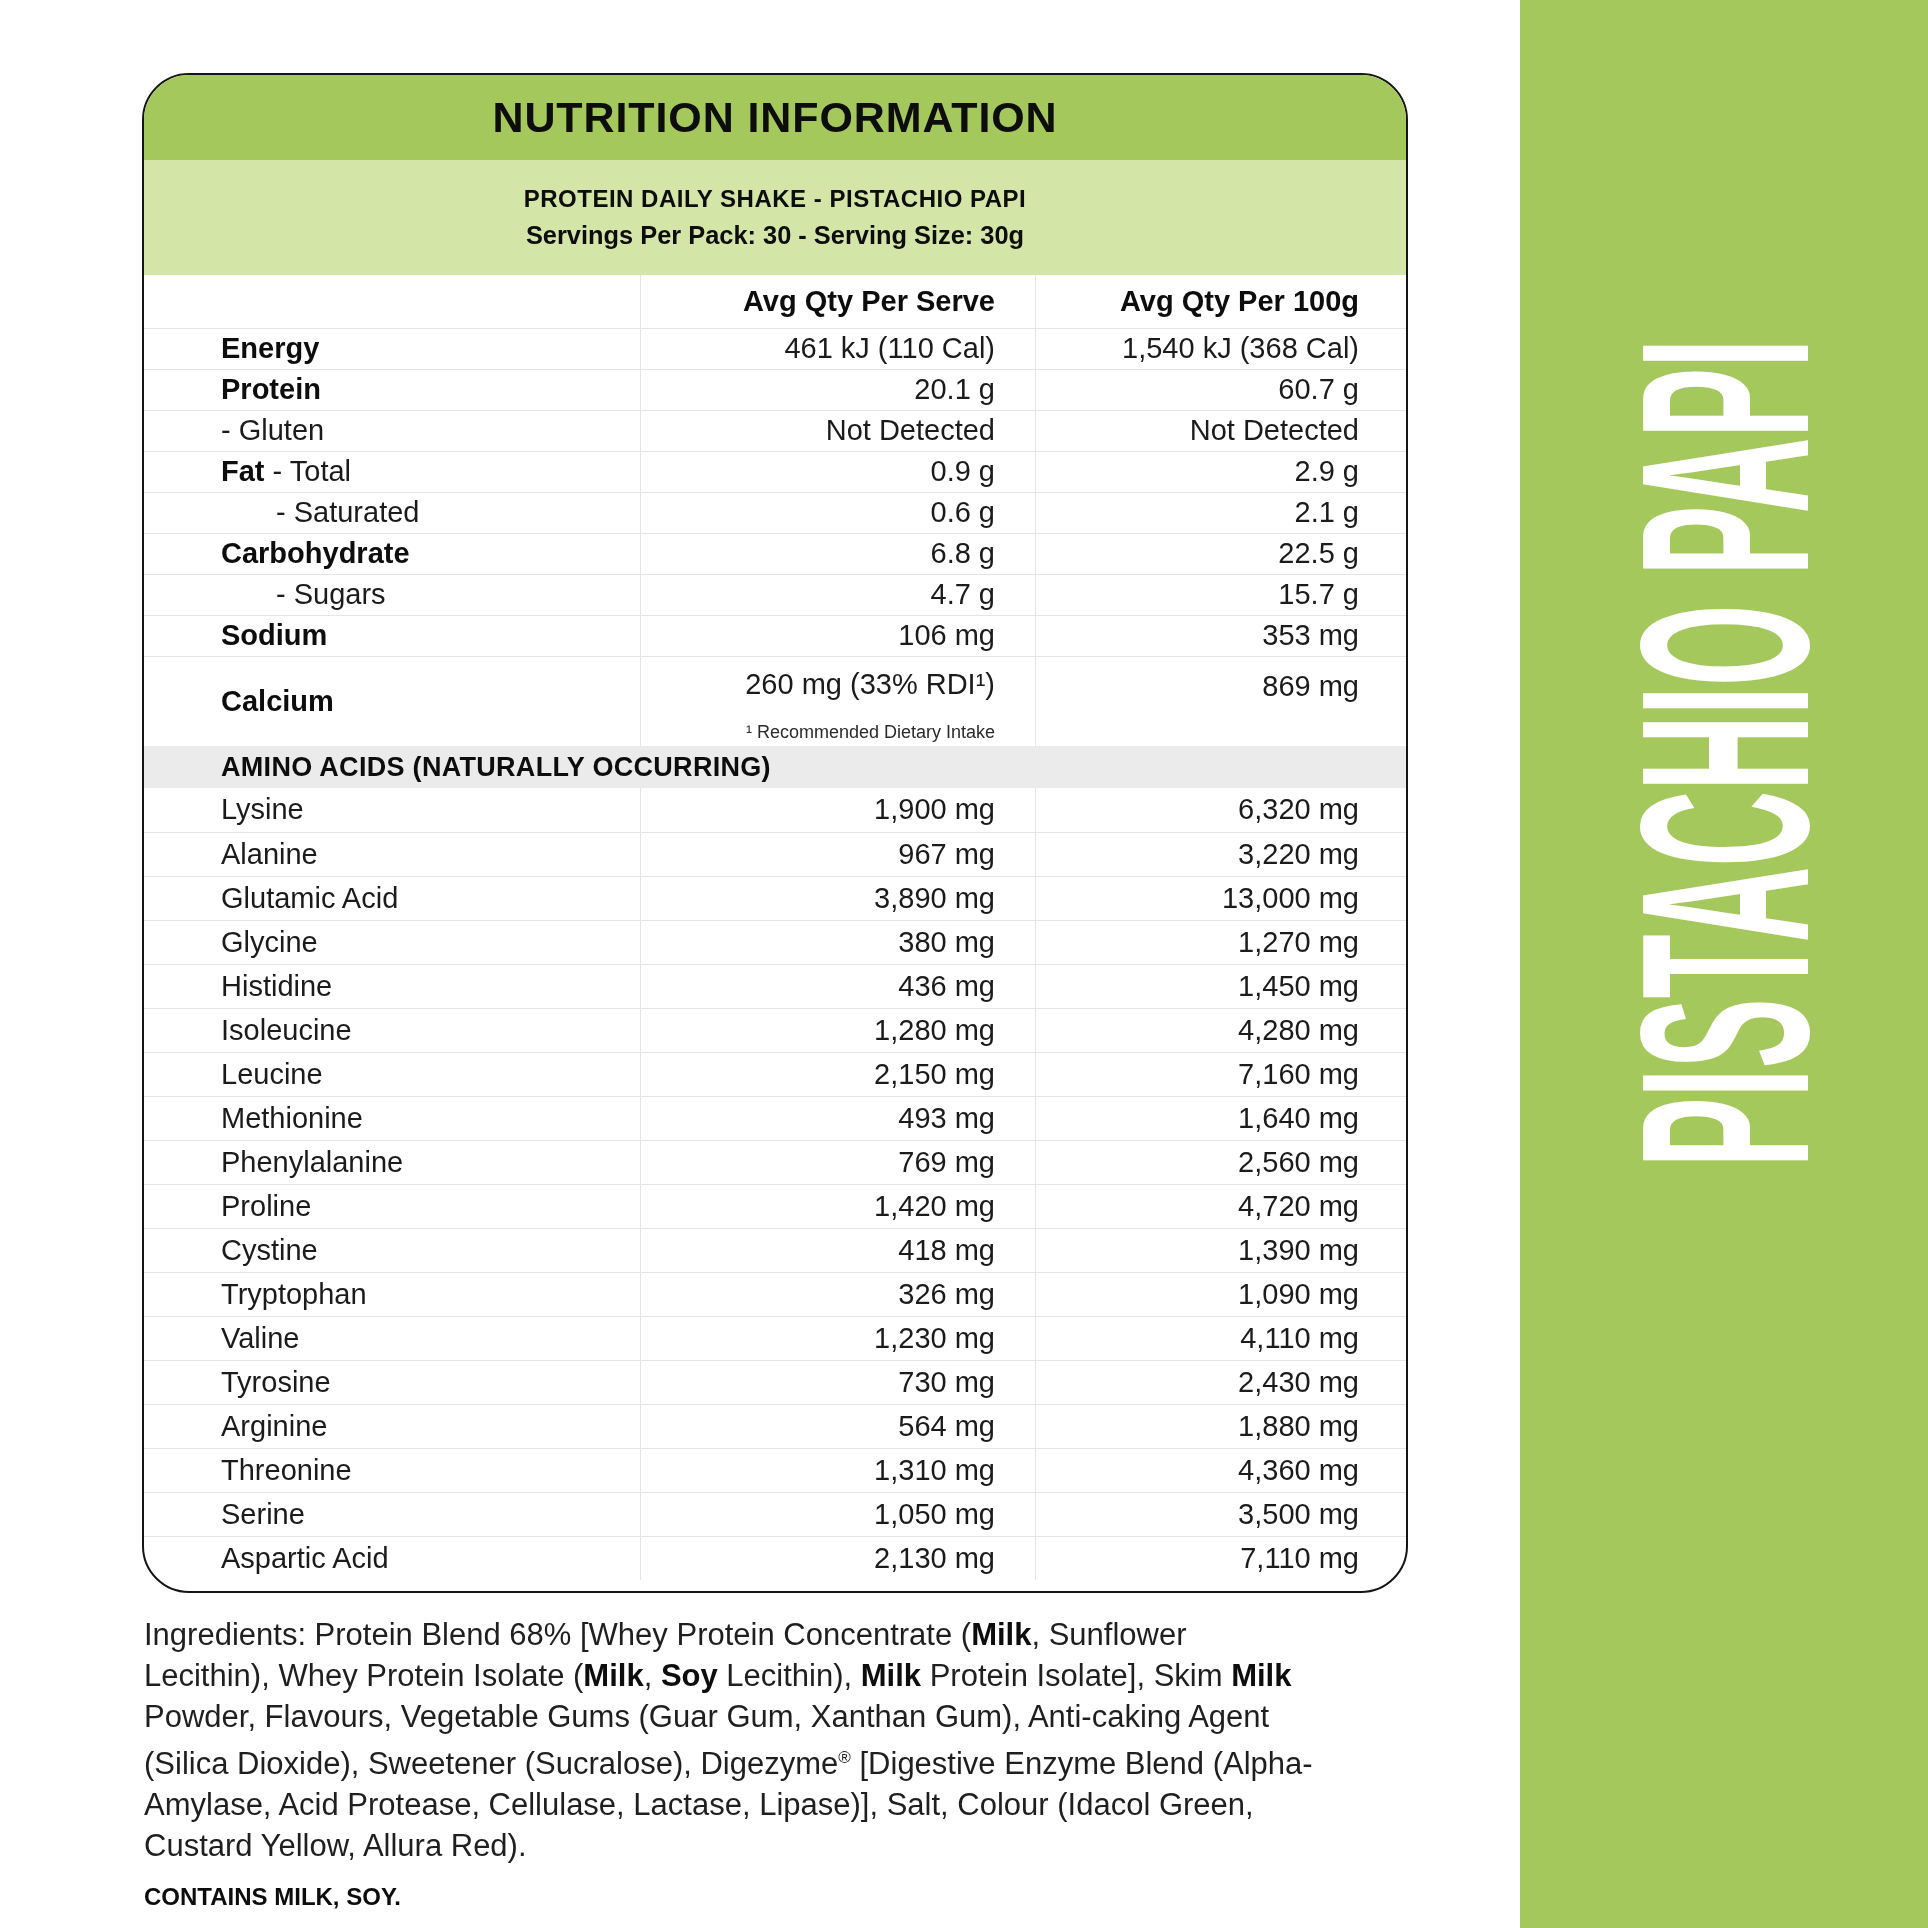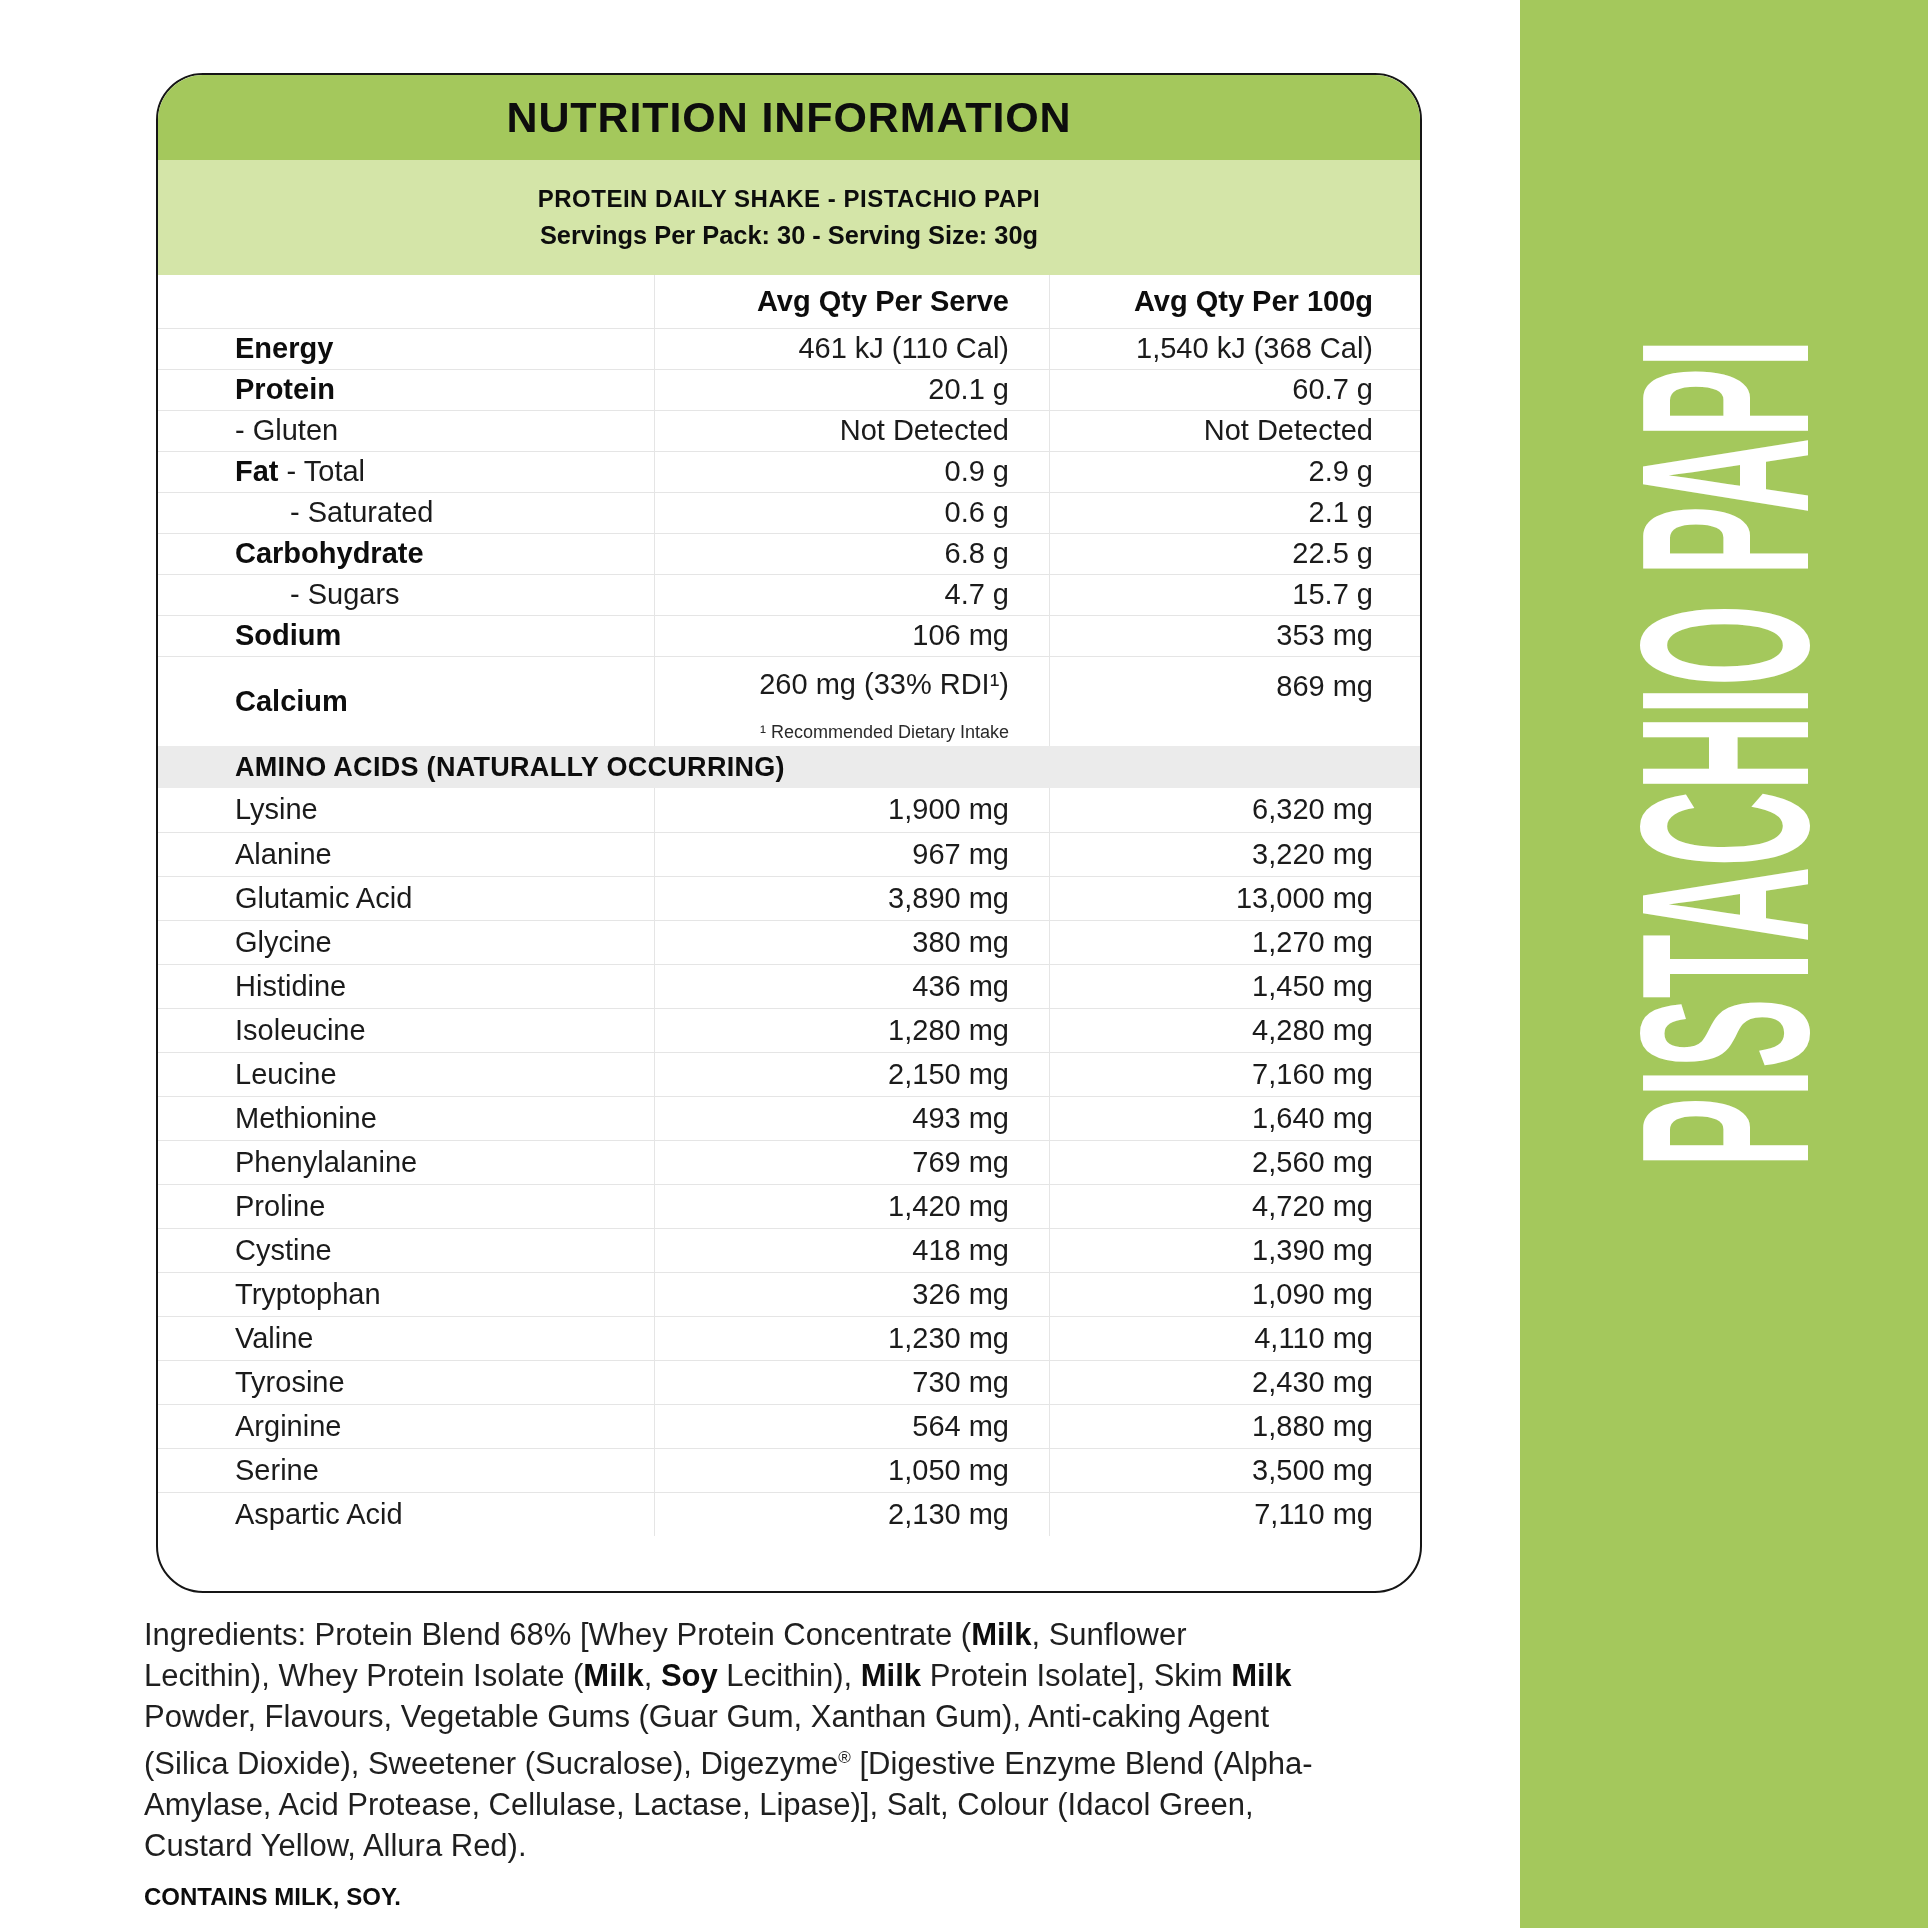--- a/index.html
+++ b/index.html
@@ -16,21 +16,21 @@
   }
   .sidebar-text{
     position:absolute;left:50%;top:753px;
     transform:translate(-50%,-50%) rotate(-90deg) scale(0.62,1.42);
     transform-origin:center;
     font-size:169px;font-weight:bold;color:#ffffff;
     white-space:nowrap;letter-spacing:0px;
   }
   
   .card{
-    position:absolute;left:156px;top:73px;width:1266px;height:1520px;
+    position:absolute;left:142px;top:73px;width:1266px;height:1520px;
     border:2.8px solid #151515;border-radius:47px;overflow:hidden;
     background:#ffffff;box-sizing:border-box;
   }
   .card-header{
     height:85px;background:var(--green,#a4c85c);
     display:flex;align-items:center;justify-content:center;
   }
   .card-header .t{
     font-size:43px;font-weight:bold;letter-spacing:0.9px;color:#0d0d0d;
   }
@@ -232,20 +232,25 @@
         <div class="cell c1">Tyrosine</div>
         <div class="cell c2">730 mg</div>
         <div class="cell c3">2,430 mg</div>
       </div>
       <div class="trow arow sep">
         <div class="cell c1">Arginine</div>
         <div class="cell c2">564 mg</div>
         <div class="cell c3">1,880 mg</div>
       </div>
       <div class="trow arow sep">
+        <div class="cell c1">Threonine</div>
+        <div class="cell c2">1,310 mg</div>
+        <div class="cell c3">4,360 mg</div>
+      </div>
+      <div class="trow arow sep">
         <div class="cell c1">Serine</div>
         <div class="cell c2">1,050 mg</div>
         <div class="cell c3">3,500 mg</div>
       </div>
       <div class="trow arow sep">
         <div class="cell c1">Aspartic Acid</div>
         <div class="cell c2">2,130 mg</div>
         <div class="cell c3">7,110 mg</div>
       </div>
     </div>

